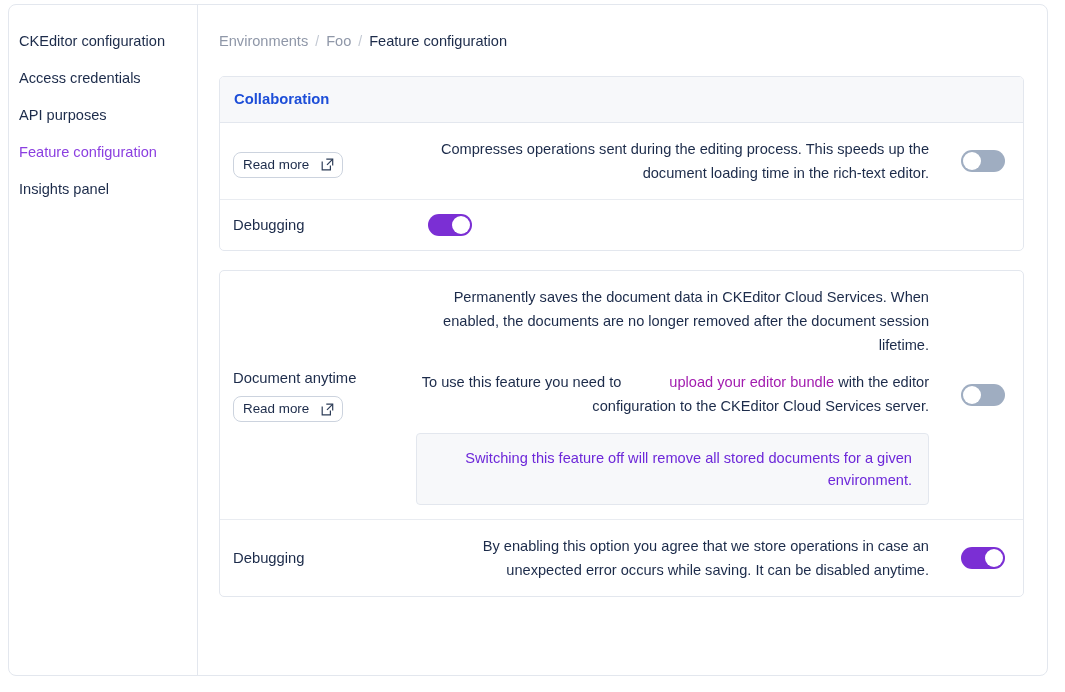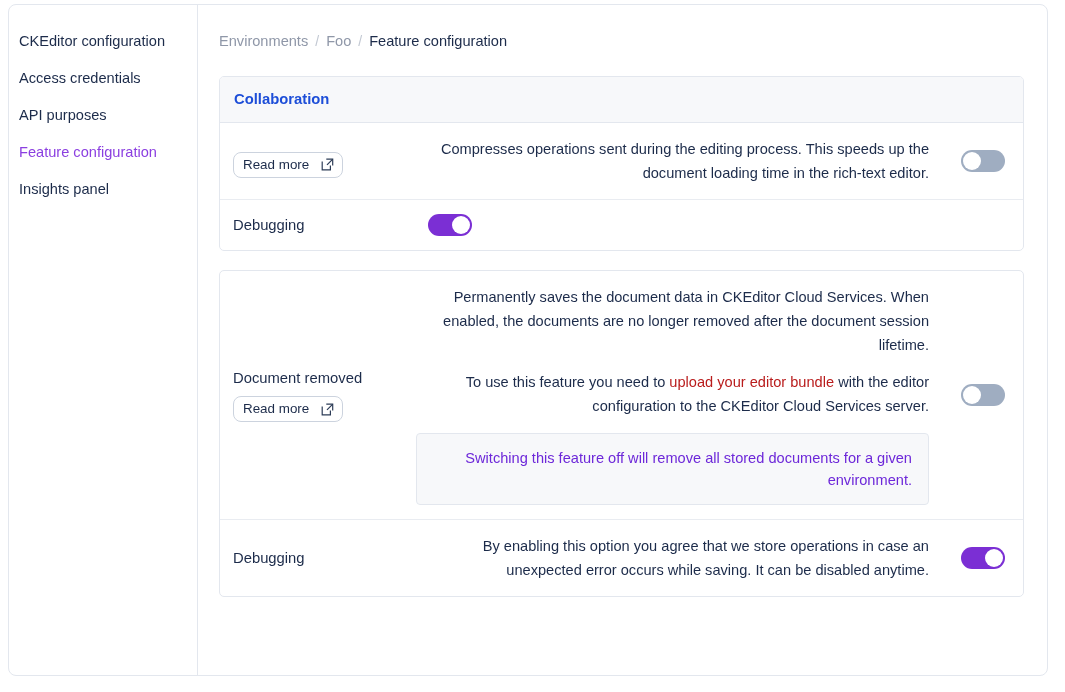--- a/index.html
+++ b/index.html
@@ -137,22 +137,23 @@
     justify-content: center;
     padding-right: 2px;
   }
 
   .row-body p {
     margin: 0 0 13px 0;
   }
   .row-body p:last-child { margin-bottom: 0; }
 
   .link {
-    color: #b91c1c;
-    cursor: pointer;
+    color: #a21caf;
+    cursor: pointer;
+    margin-left: 44px;
   }
 
   .notice {
     border: 1px solid #e3e7ee;
     border-radius: 4px;
     background: #f7f8fa;
     padding: 13px 16px;
     margin-top: 15px;
     color: #6d28d9;
     font-size: 14.6px;
@@ -251,21 +252,21 @@
             </div>
             <div class="row-toggle">
               <div class="toggle on">
                 <div class="knob"></div>
               </div>
             </div>
           </div>
         </section>
         <section class="panel">
           <div class="row">
-            <div class="row-label"><div>Document removed</div><button class="read-more">
+            <div class="row-label"><div>Document anytime</div><button class="read-more">
                 <span>Read more</span>
                 <span>
                   <svg width="13" height="13" viewBox="0 0 13 13" fill="none">
                     <path d="M1.2 3.6v8.2h8.2V7.6" stroke="#2d3c57" stroke-width="1.2" fill="none"></path>
                     <path d="M5.3 1.2h6.4v6.4" stroke="#2d3c57" stroke-width="1.2" fill="none" stroke-linejoin="miter"></path>
                     <path d="M11.5 1.4L6.0 6.9" stroke="#2d3c57" stroke-width="1.2"></path>
                   </svg>
                 </span>
               </button></div>
             <div class="row-body">

